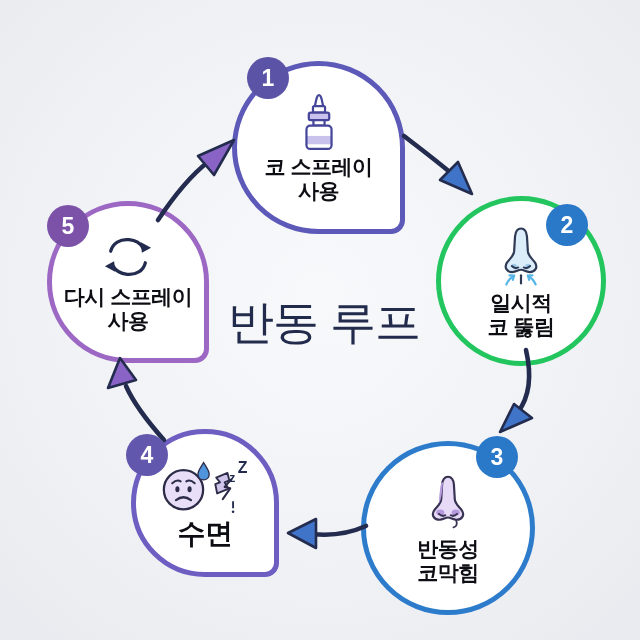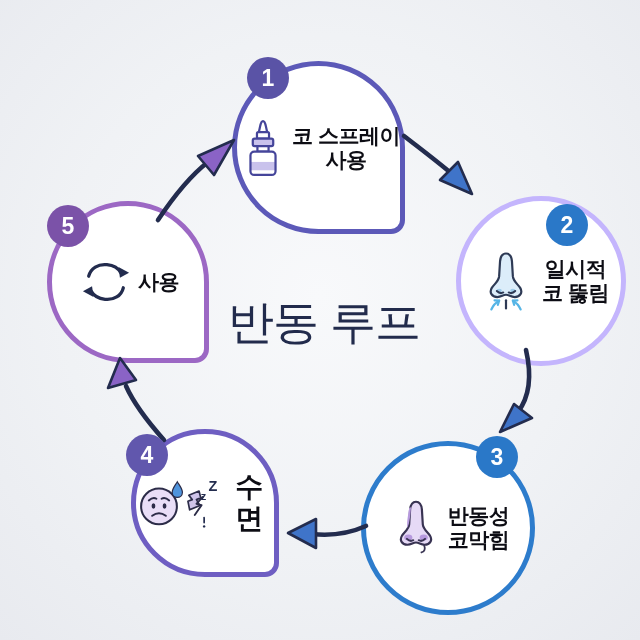--- a/index.html
+++ b/index.html
@@ -3,28 +3,28 @@
 <meta charset="utf-8">
 <style>
   html,body{margin:0;padding:0;}
   body{
     width:640px;height:640px;position:relative;overflow:hidden;
     font-family:"Liberation Sans","DejaVu Sans",sans-serif;
     background:radial-gradient(circle at 50% 46%, #f8f9fb 0%, #f0f2f5 55%, #e8eaef 100%);
   }
   .bubble{
     position:absolute;background:#ffffff;box-sizing:border-box;
-    display:flex;flex-direction:row;align-items:center;justify-content:center;
+    display:flex;flex-direction:column;align-items:center;justify-content:center;
     gap:3px;z-index:2;
   }
   .teardrop{border-radius:50% 50% 14px 50%;}
   .circle{border-radius:50%;}
   .label{font-weight:800;text-align:center;color:#0d0d14;line-height:1.13;letter-spacing:-0.5px;}
   #s1{left:232px;top:61px;width:173px;height:173px;border:5px solid #5c59b8;}
-  #s2{left:456px;top:196px;width:170px;height:170px;border:5px solid #c4b5fd;}
+  #s2{left:436px;top:196px;width:170px;height:170px;border:5px solid #22c55e;}
   #s3{left:361px;top:441px;width:174px;height:174px;border:5px solid #2d7ccc;}
   #s4{left:131px;top:429px;width:148px;height:148px;border:5px solid #6e5ec2;}
   #s5{left:47px;top:201px;width:162px;height:162px;border:5px solid #9c68c4;}
   #s1 .label,#s2 .label,#s3 .label,#s5 .label{font-size:21px;}
   #s4 .label{font-size:28px;}
   .badge{
     position:absolute;width:42px;height:42px;border-radius:50%;z-index:5;
     color:#ffffff;font-weight:800;font-size:23px;
     display:flex;align-items:center;justify-content:center;
   }
@@ -153,20 +153,21 @@
 <div id="s5" class="bubble teardrop">
   <svg width="58" height="50" viewBox="0 0 60 52">
     <g stroke="#232c4e" stroke-width="3.4" fill="none" stroke-linecap="round">
       <path d="M12 20 C14 11.5 22 7 31 8 C38 8.8 43 12 45.5 16.5"></path>
       <path d="M48 32 C46 40.5 38 45 29 44 C22 43.2 17 40 14.5 35.5"></path>
     </g>
     <polygon points="54,16.5 43,10.5 44.5,21.5" fill="#232c4e"></polygon>
     <polygon points="6,35.5 17,41.5 15.5,30.5" fill="#232c4e"></polygon>
   </svg>
   <div class="label">
+    <div>다시 스프레이</div>
     <div>사용</div>
   </div>
 </div>
 
 <div id="b1" class="badge">1</div>
 <div id="b2" class="badge">2</div>
 <div id="b3" class="badge">3</div>
 <div id="b4" class="badge">4</div>
 <div id="b5" class="badge">5</div>
 

